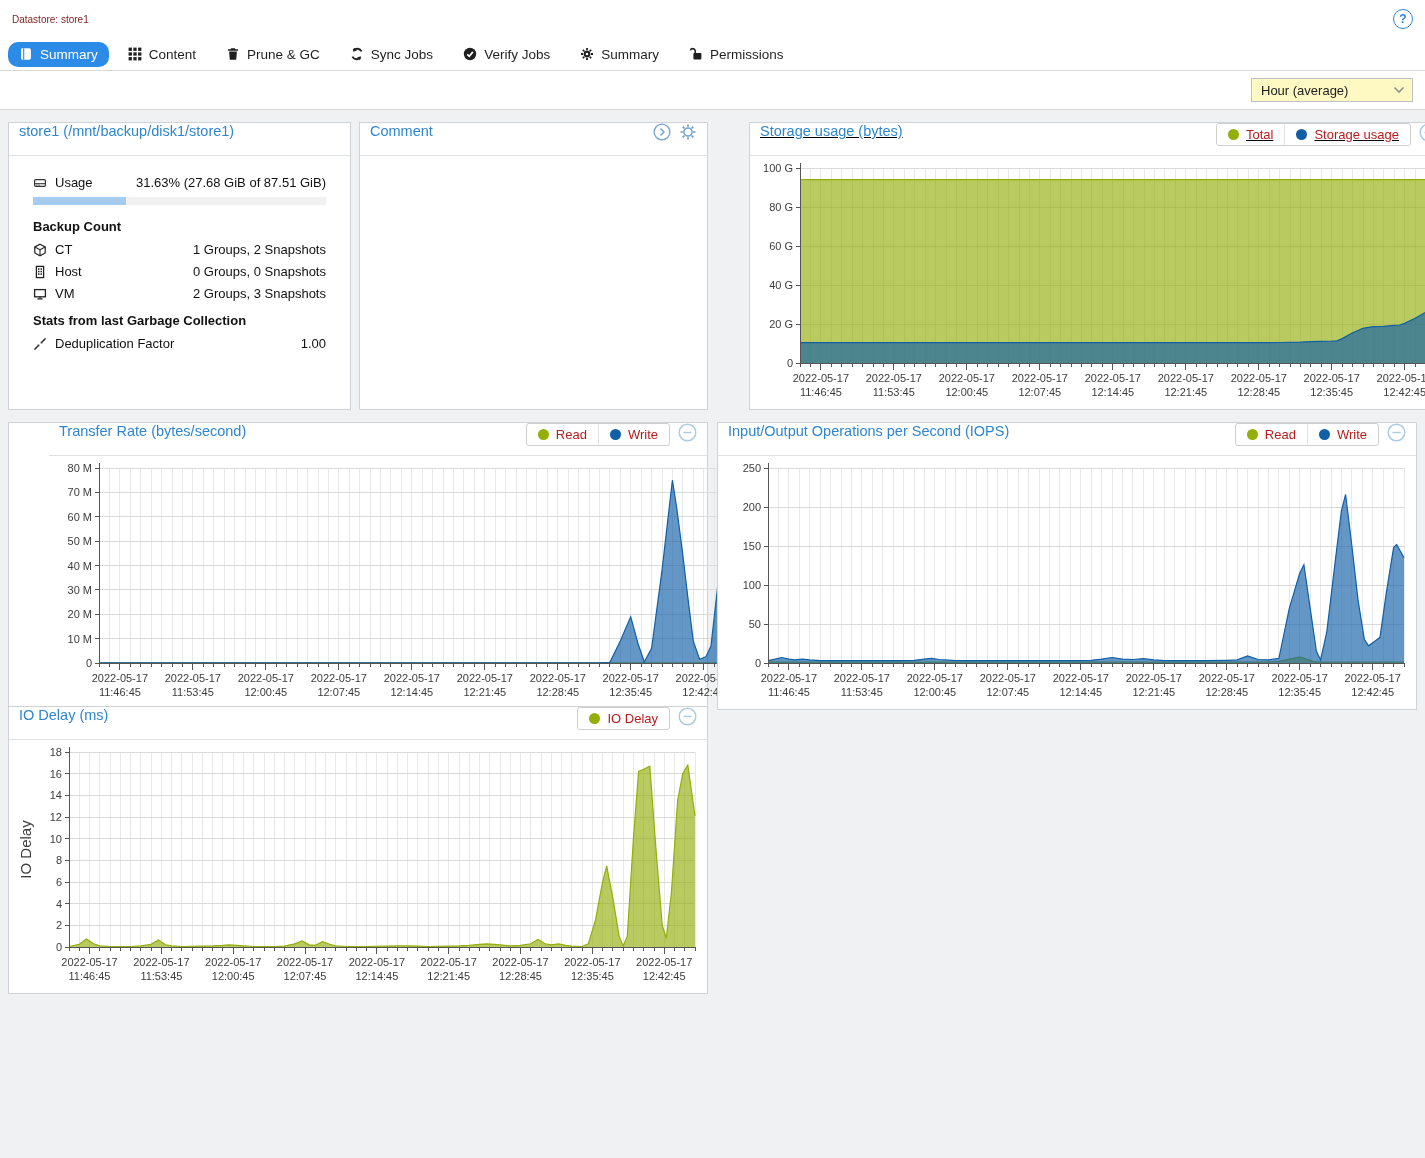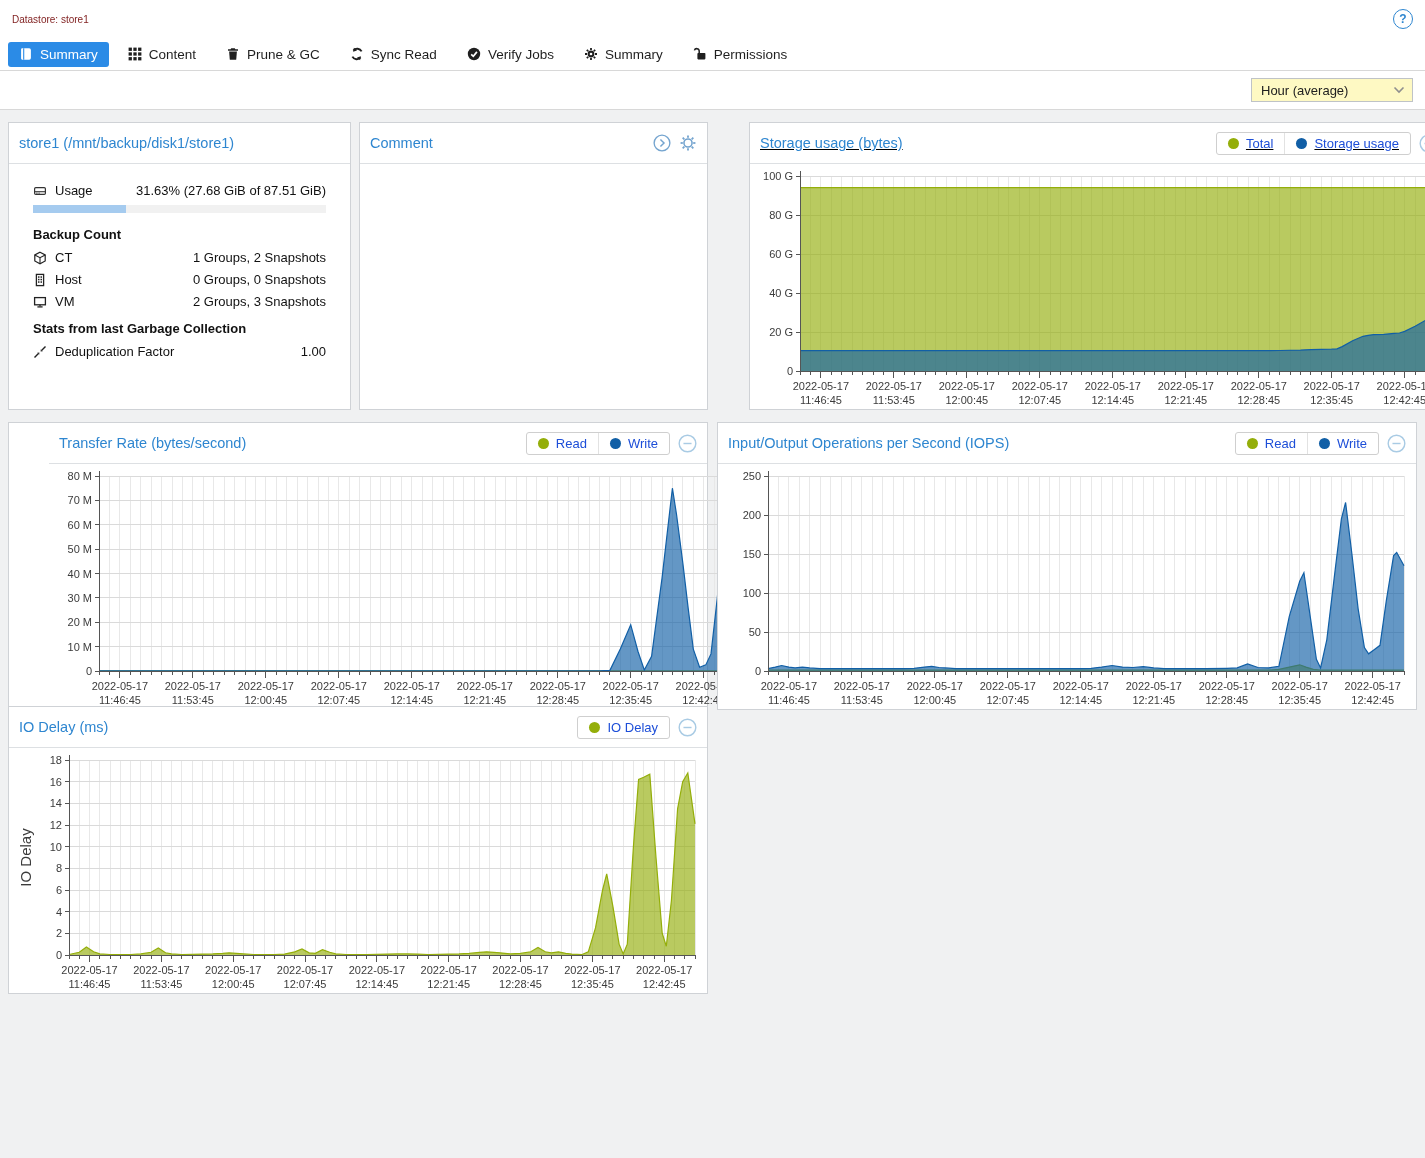--- a/index.html
+++ b/index.html
@@ -2,33 +2,33 @@
 <html><head>
 <meta charset="utf-8">
 <style>
   html,body{margin:0;padding:0;background:#f0f1f2;font-family:"Liberation Sans","DejaVu Sans",sans-serif;}
   #app{position:relative;width:1425px;height:1158px;background:#f0f1f2;overflow:hidden;}
   
   .topbar{height:38px;background:#fff;display:flex;align-items:center;padding:0 12px;box-sizing:border-box;}
   .ds-title{color:#7f1d1d;font-size:10px;flex:1;}
   .help-btn{width:18px;height:18px;border:1.4px solid #2e86d0;border-radius:50%;color:#2e86d0;font-size:12px;font-weight:bold;display:flex;align-items:center;justify-content:center;}
   .tabbar{height:33px;background:#fff;border-bottom:1px solid #d8d8d8;display:flex;align-items:center;padding:0 8px;gap:8px;box-sizing:border-box;}
-  .tab{display:flex;align-items:center;gap:7px;padding:5px 11px;border-radius:3px;font-size:13.5px;color:#1f1f1f;cursor:default;}
+  .tab{display:flex;align-items:center;gap:7px;padding:5px 11px;border-radius:10px;font-size:13.5px;color:#1f1f1f;cursor:default;}
   .tab.active{background:#2b8be6;color:#fff;}
   .tab svg{display:block;}
   .toolbar{height:39px;background:#fff;border-bottom:1px solid #d8d8d8;display:flex;align-items:center;justify-content:flex-end;padding:0 12px;box-sizing:border-box;}
   .select{width:162px;height:24px;border:1px solid #bfc3c7;background:#fef9c3;display:flex;align-items:center;justify-content:space-between;padding:0 2px 0 9px;font-size:13px;color:#202020;box-sizing:border-box;}
   .select .chev{width:22px;height:20px;display:flex;align-items:center;justify-content:center;}
   
   #content{position:relative;width:1425px;height:1048px;}
   .panel{position:absolute;background:#fff;border:1px solid #cfd2d6;box-sizing:border-box;}
-  .panel-header{height:41px;display:flex;align-items:center;padding:0 10px;border-bottom:1px solid #dde0e3;box-sizing:border-box;gap:8px;}
+  .panel-header{height:33px;display:flex;align-items:flex-start;padding:0 10px;border-bottom:1px solid #dde0e3;box-sizing:border-box;gap:8px;}
   .panel-title{color:#2e86d0;font-size:14.5px;flex:1;white-space:nowrap;}
   .legend{display:flex;border:1px solid #cfcfcf;border-radius:3px;background:#fff;overflow:hidden;}
-  .legend-item{display:flex;align-items:center;gap:7px;padding:3px 11px;font-size:13px;color:#1d4ed8;}
+  .legend-item{display:flex;align-items:center;gap:7px;padding:3px 11px;font-size:13px;color:#b91c1c;}
   .legend-item + .legend-item{border-left:1px solid #e2e2e2;}
   .dot{width:11px;height:11px;border-radius:50%;display:inline-block;}
   .hdr-icon{display:flex;align-items:center;}
   
   .ds-body{padding:14px 24px 0 24px;font-size:13px;color:#111;}
   .row{display:flex;align-items:center;margin:3px 0;height:19px;}
   .row .ic{width:22px;display:flex;align-items:center;}
   .row .lbl{flex:1;}
   .row .val{text-align:right;white-space:nowrap;}
   .bar{height:8px;background:#f1f1f1;margin:5px 0 14px 0;}
@@ -87,21 +87,21 @@
       <span class="hdr-icon">
         <svg width="14" height="14" viewBox="0 0 14 14">
             <g stroke="#1f1f1f" stroke-width="1.9" fill="none">
               <path d="M11.6 4.4A5 5 0 0 0 3.4 3.5"></path>
               <path d="M2.4 9.6a5 5 0 0 0 8.2.9"></path>
             </g>
             <polygon points="3.9,0.7 3.1,4.8 7,3.5" fill="#1f1f1f"></polygon>
             <polygon points="10.1,13.3 10.9,9.2 7,10.5" fill="#1f1f1f"></polygon>
           </svg>
       </span>
-      <span>Sync Read</span>
+      <span>Sync Jobs</span>
     </div>
     <div class="tab">
       <span class="hdr-icon">
         <svg width="14" height="14" viewBox="0 0 14 14">
             <circle cx="7" cy="7" r="6.2" fill="#1f1f1f"></circle>
             <polyline points="4.2,7.3 6.3,9.3 9.9,4.9" stroke="#fff" stroke-width="1.7" fill="none"></polyline>
           </svg>
       </span>
       <span>Verify Jobs</span>
     </div>

